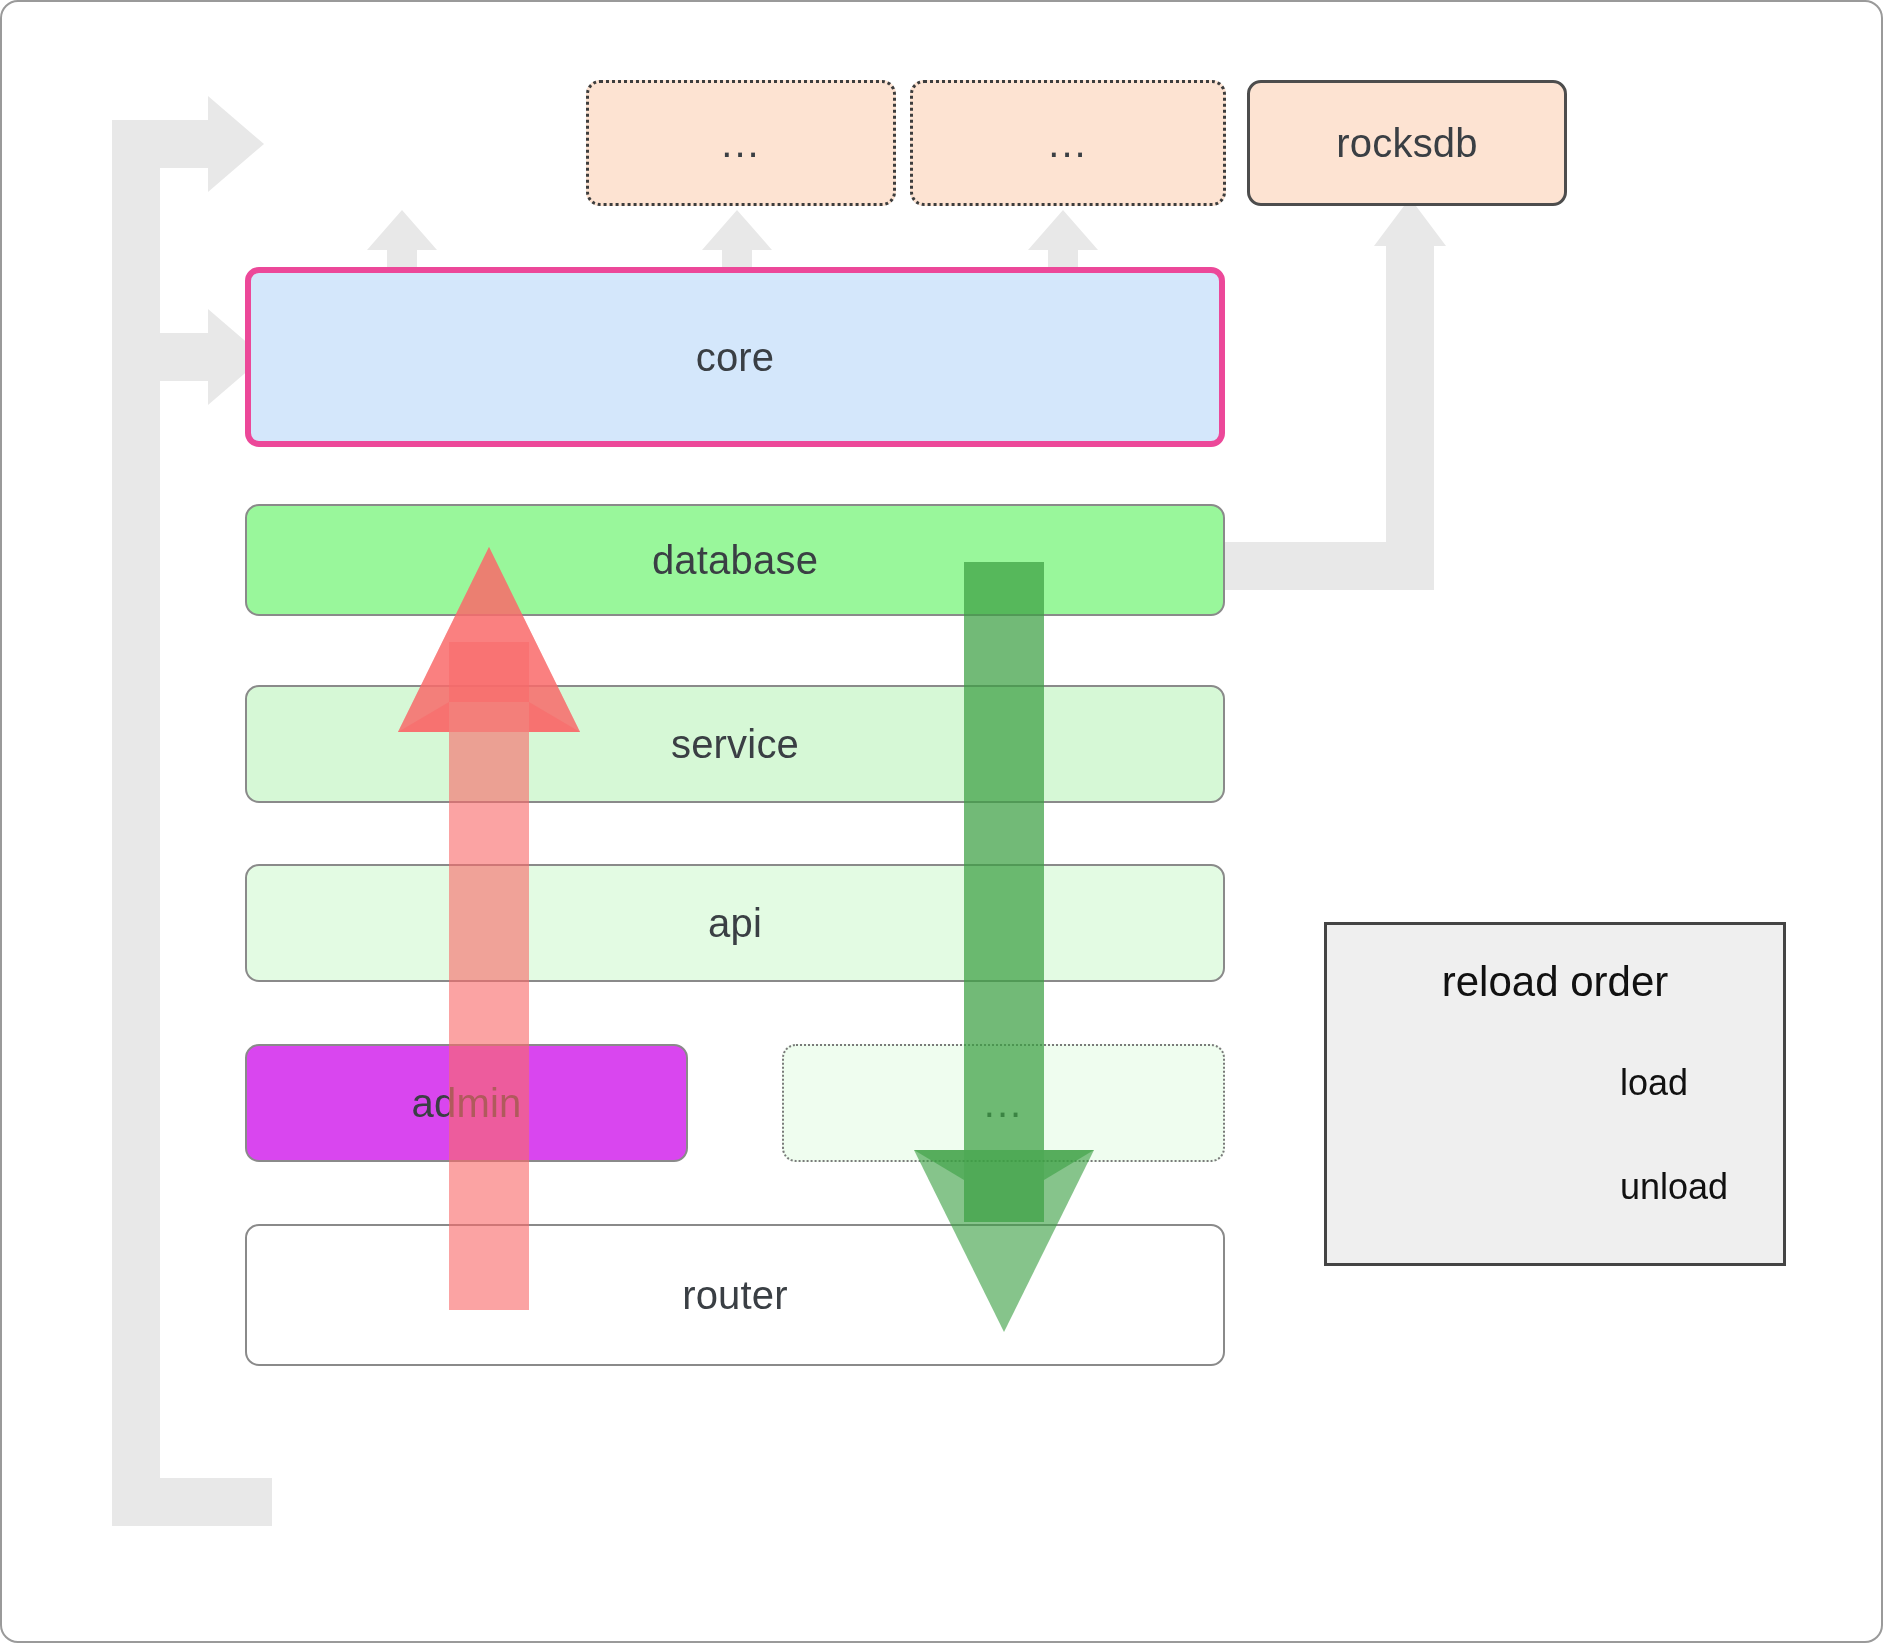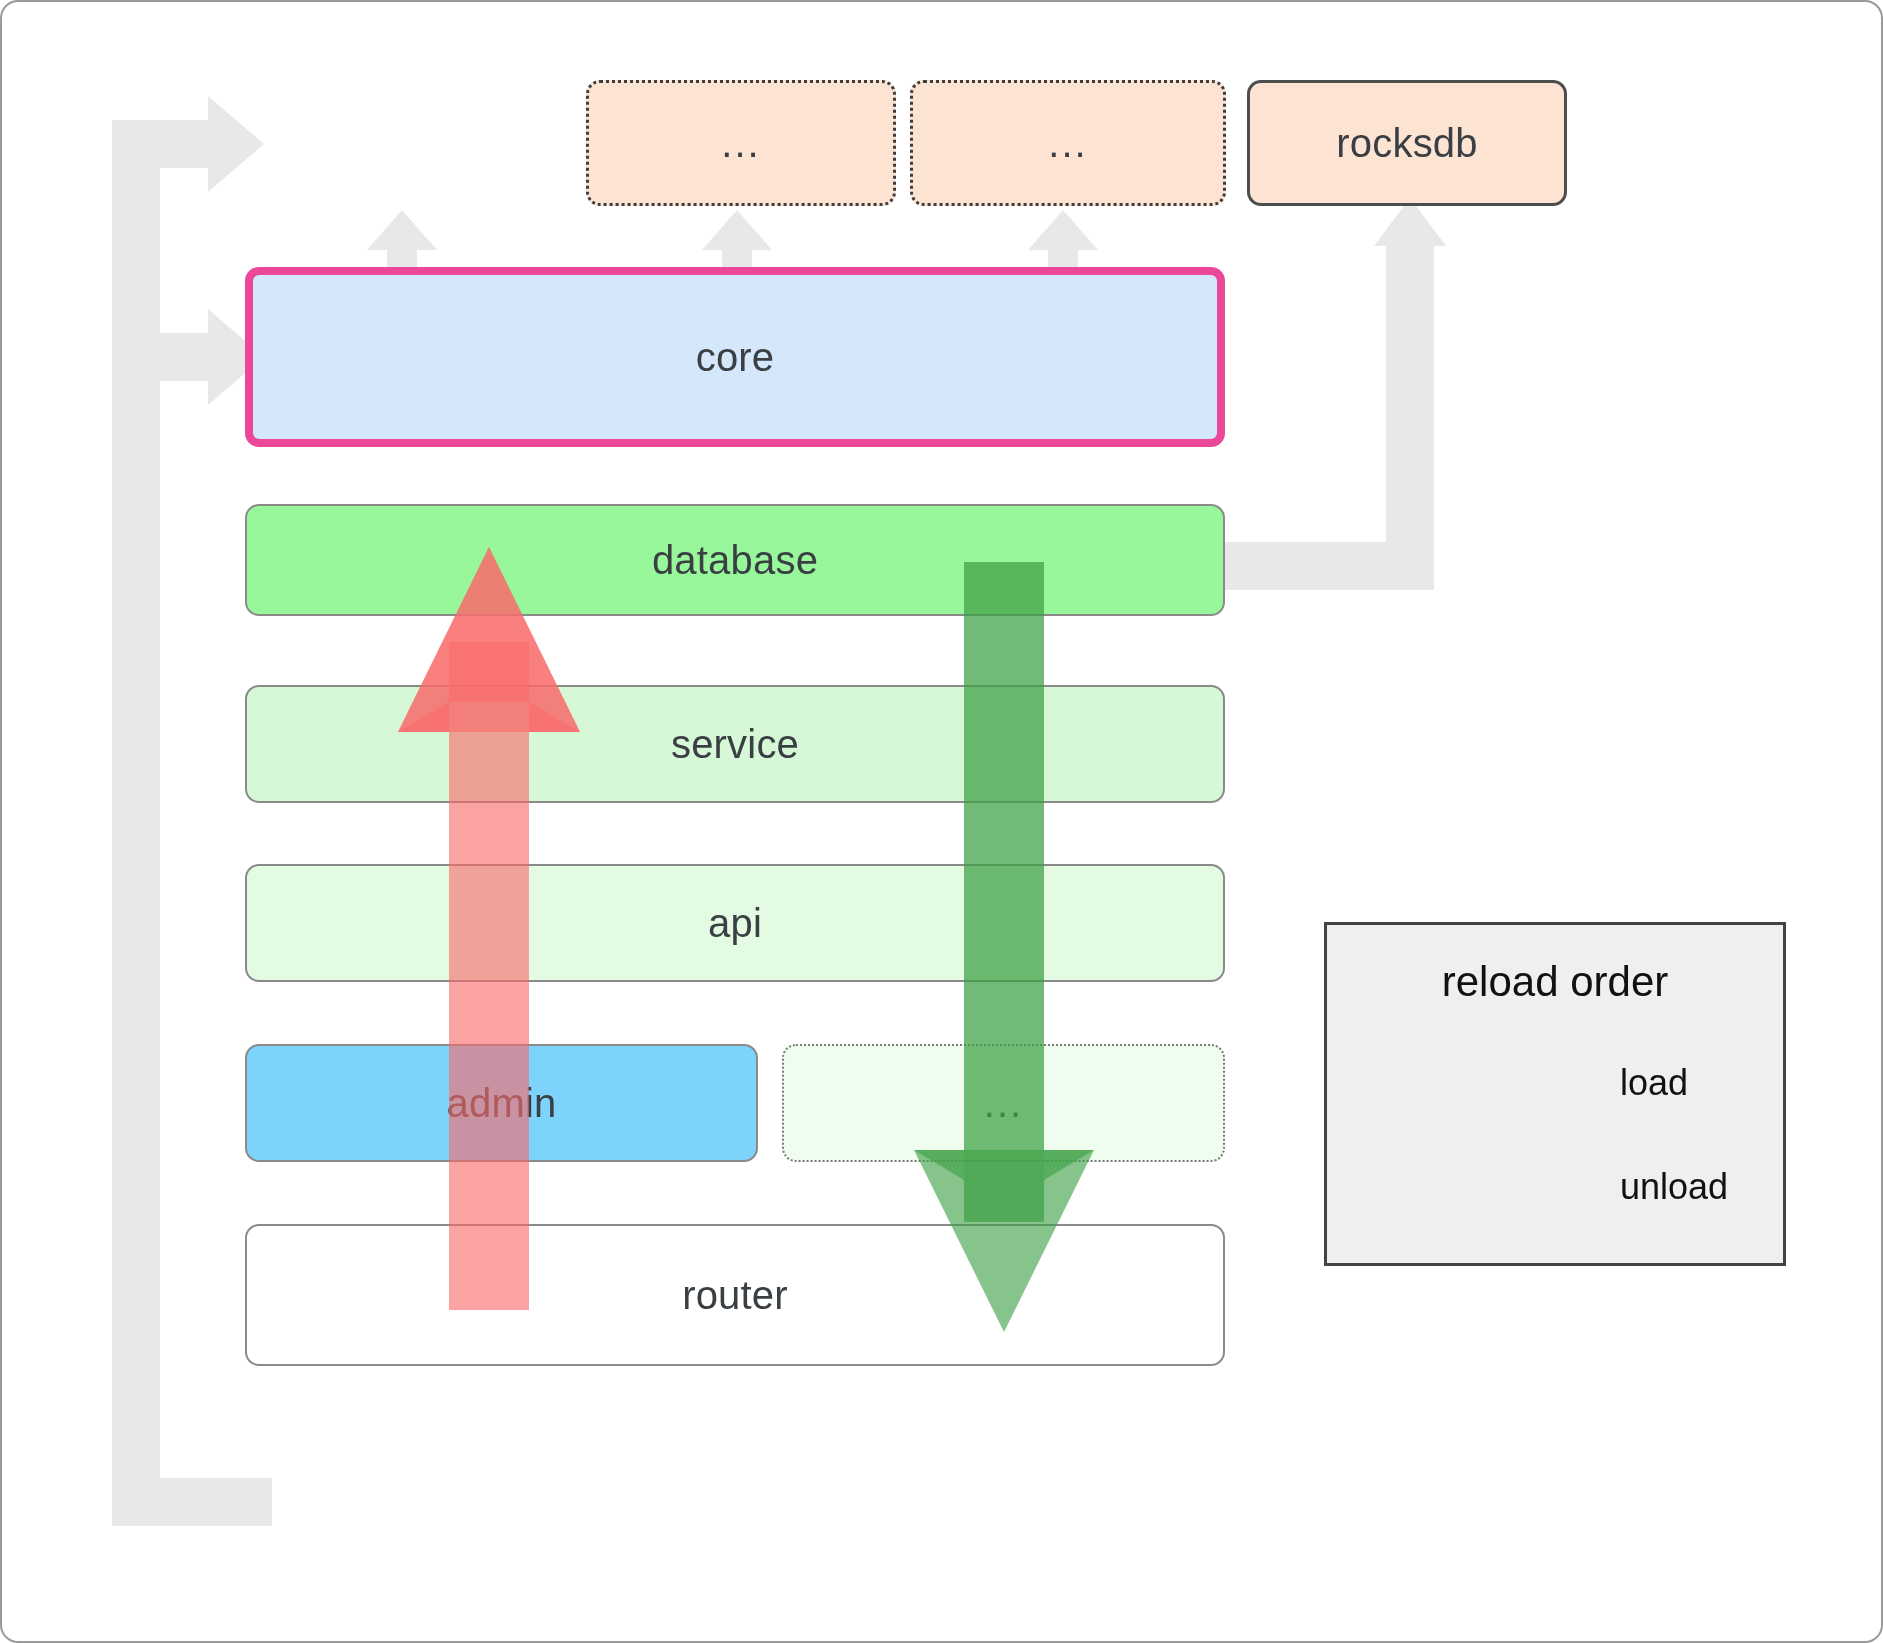--- a/index.html
+++ b/index.html
@@ -31,21 +31,21 @@
   .node.ext {
     background: #fde3d2;
     border: 3px solid #4d4d4d;
     font-size: 40px;
   }
   .node.ext.dotted {
     border: 3px dotted #3d3d3d;
   }
   .node.core {
     background: #d4e7fb;
-    border: 8px solid #ec4899;
+    border: 6px solid #ec4899;
   }
   .node.lay {
     border: 2px solid #8a8a8a;
   }
   .node.lay.dotted {
     border: 2px dotted #7a7a7a;
   }
   .node.conduwuit {
     background: #0b4f9e;
     border: 3px solid #0a0a0a;
@@ -149,21 +149,21 @@
   </div>
 
   <div class="node lay" style="left:243px; top:683px; width:980px; height:118px; background:#d6f8d6;">
     <span>service</span>
   </div>
 
   <div class="node lay" style="left:243px; top:862px; width:980px; height:118px; background:#e3fbe3;">
     <span>api</span>
   </div>
 
-  <div class="node lay" style="left:243px; top:1042px; width:513px; height:118px; background:#7dd3fc;">
+  <div class="node lay" style="left:243px; top:1042px; width:443px; height:118px; background:#d946ef;">
     <span>admin</span>
   </div>
 
   <div class="node lay dotted" style="left:780px; top:1042px; width:443px; height:118px; background:#effdef;">
     <span class="dots">...</span>
   </div>
 
   <div class="node lay" style="left:243px; top:1222px; width:980px; height:142px; background:#ffffff;">
     <span>router</span>
   </div>

